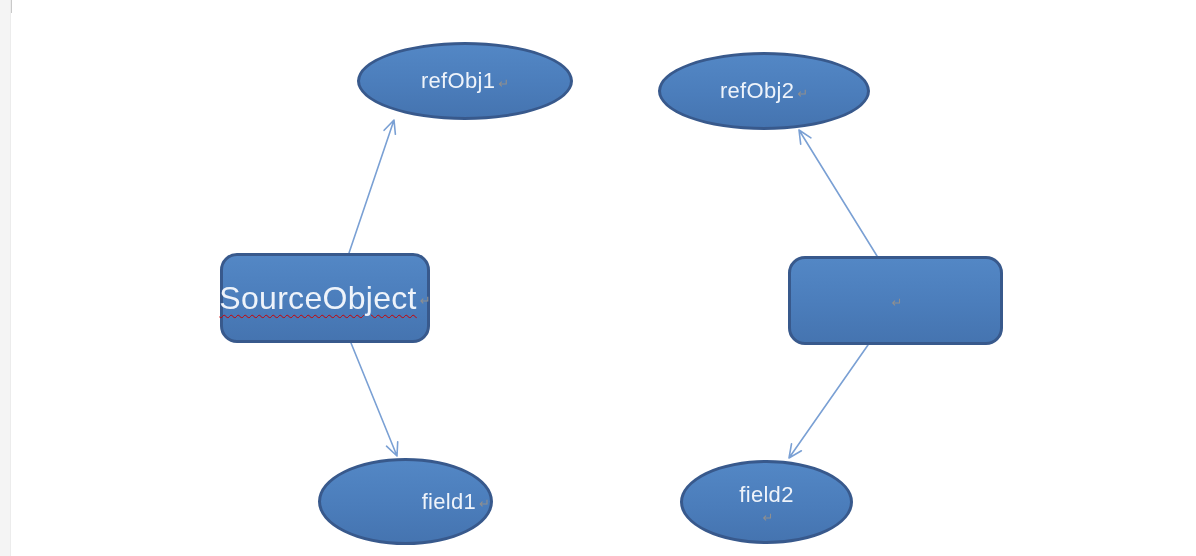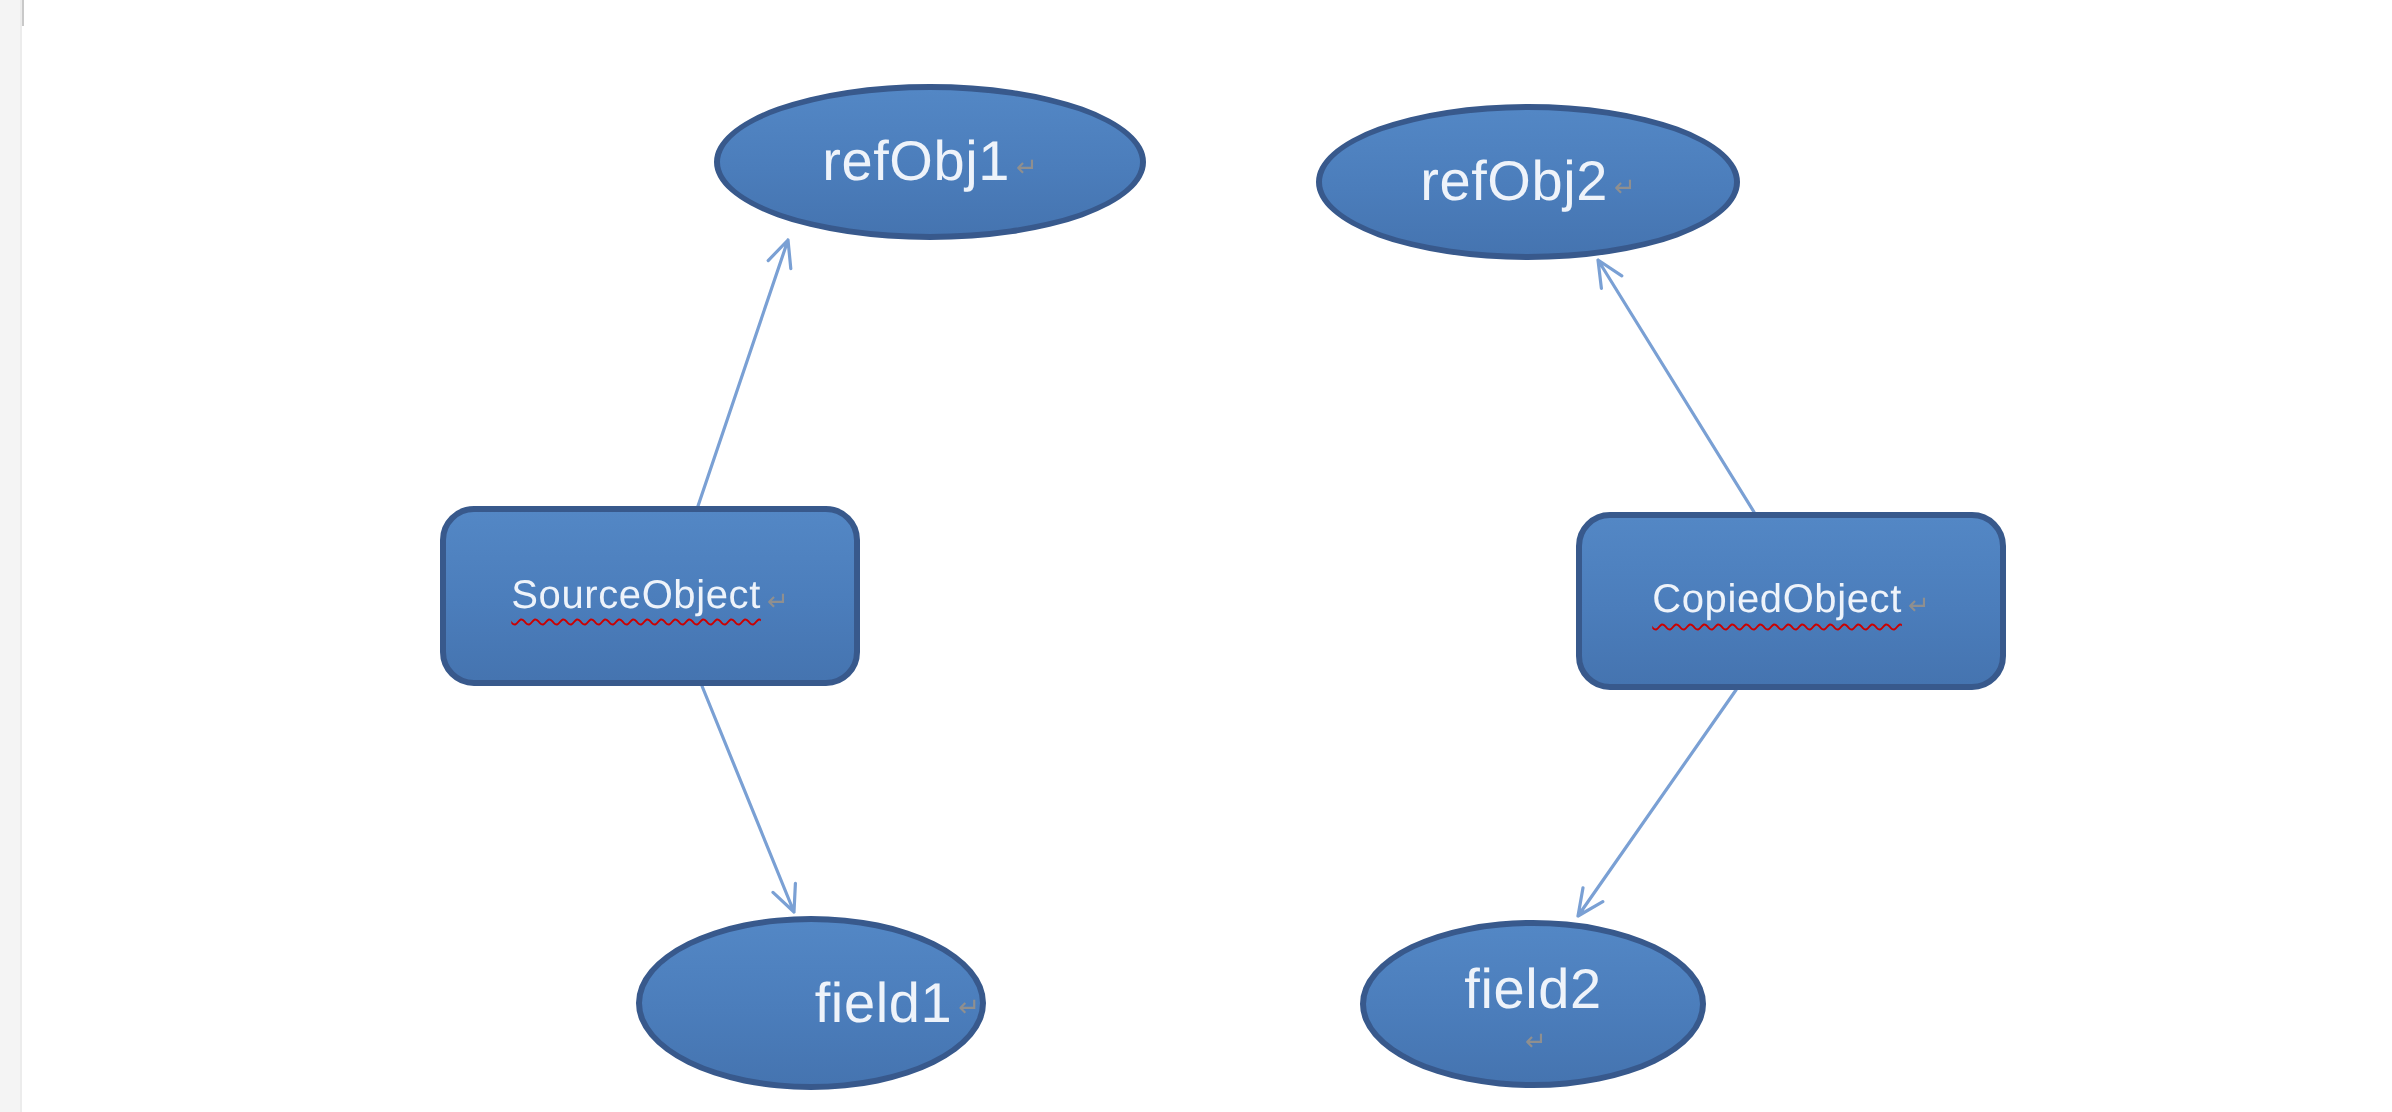--- a/index.html
+++ b/index.html
@@ -42,22 +42,22 @@
     background: linear-gradient(180deg, #5387c5 0%, #4b7dbb 55%, #4574b0 100%);
     border: 3px solid #38598c;
     display: flex;
     align-items: center;
     justify-content: center;
     color: #eef3fa;
     white-space: nowrap;
   }
   .node.ellipse { border-radius: 50%; }
   .node.rounded { border-radius: 17px; }
-  .node .label { font-size: 28px; letter-spacing: 0.3px; }
-  .node.big .label { font-size: 20px; }
+  .node .label { font-size: 22px; letter-spacing: 0.3px; }
+  .node.big .label { font-size: 32px; }
   .node .label.misspelled {
     text-decoration-line: underline;
     text-decoration-style: wavy;
     text-decoration-color: #cc0000;
     text-decoration-thickness: 1px;
     text-underline-offset: 5px;
   }
   .node .endmark {
     color: #8f8f8f;
     font-size: 13px;
@@ -89,21 +89,20 @@
     <span class="label">refObj2</span>
     <span class="endmark">↵</span>
   </div>
 
   <div class="node rounded big" style="left:220px; top:253px; width:210px; height:90px;">
     <span class="label misspelled">SourceObject</span>
     <span class="endmark">↵</span>
   </div>
 
   <div class="node rounded big" style="left:788px; top:256px; width:215px; height:89px;">
-    <span class="label misspelled">CopiedObject</span>
     <span class="endmark">↵</span>
   </div>
 
   <div class="node ellipse" style="left:318px; top:458px; width:175px; height:87px;justify-content:flex-end;">
     <span class="label">field1</span>
     <span class="endmark">↵</span>
   </div>
 
   <div class="node ellipse" style="left:680px; top:460px; width:173px; height:84px;flex-direction:column;">
     <span class="label">field2</span>

